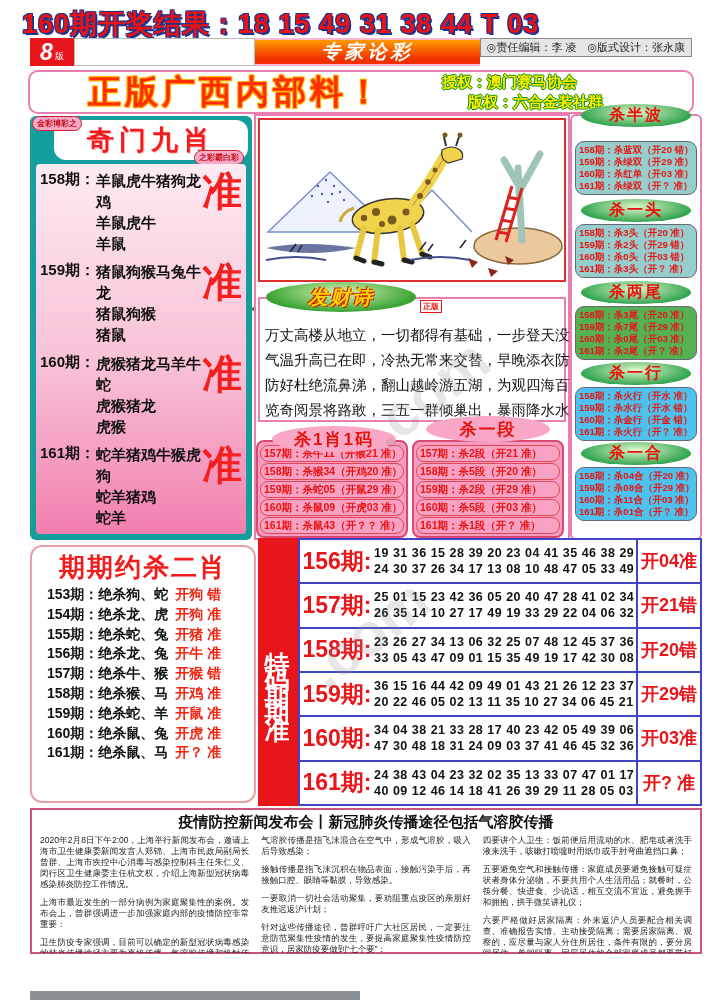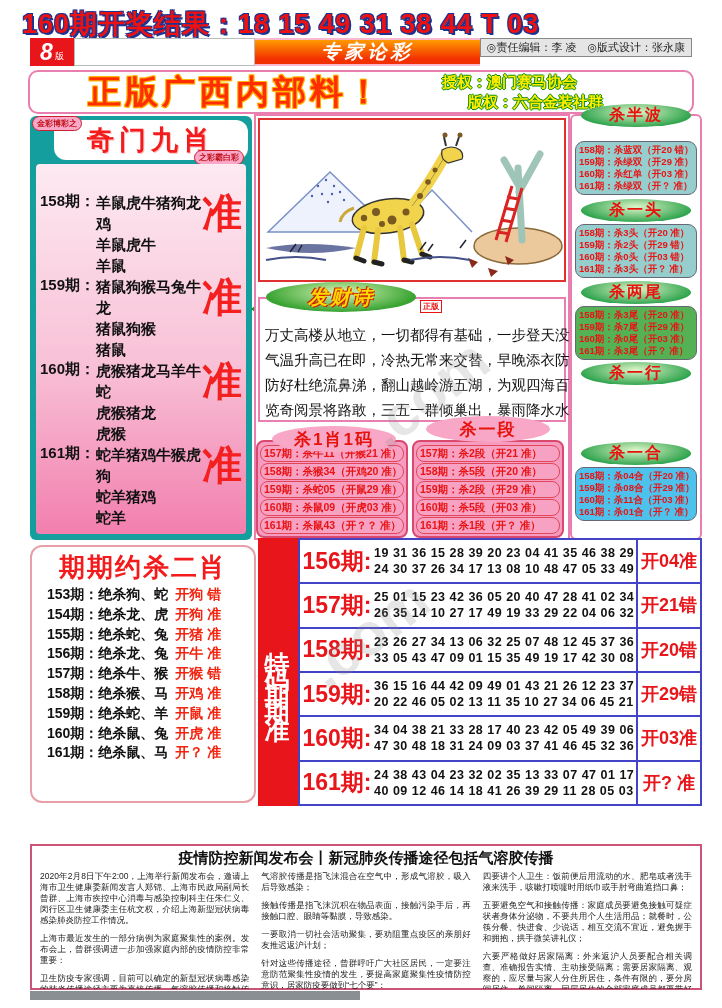--- a/index.html
+++ b/index.html
@@ -36,21 +36,21 @@
   .qimen { position:absolute; left:30px; top:116px; width:222px; height:424px; background:#159e9e; border-radius:6px; }
   .qimen-band { position:absolute; top:4px; left:24px; right:4px; height:40px; background:#fff; border-radius:12px;
     display:flex; align-items:center; justify-content:center; }
   .qimen-title { font-size:27px; font-weight:bold; color:#f31b1b; letter-spacing:5px; text-shadow:1px 1px 0 #ffbcbc; }
   .badge { position:absolute; background:#f9a8c8; border:1px solid #c23; border-radius:8px; font-size:8px;
     color:#c0121a; font-weight:bold; padding:1px 4px; white-space:nowrap; }
   .badge-left { top:0px; left:2px; }
   .badge-right { top:34px; right:8px; }
   .qimen-panel { position:absolute; left:6px; top:48px; right:6px; bottom:6px; border-radius:4px;
     background:linear-gradient(180deg,#fdeaf2 0%,#f8c0d6 55%,#f27fae 100%);
-    display:flex; flex-direction:column; justify-content:flex-end; padding:6px 4px; }
+    display:flex; flex-direction:column; justify-content:space-between; padding:6px 4px; }
   .q-row { display:flex; align-items:flex-start; }
   .q-period { font-size:15px; font-weight:bold; color:#111; width:56px; flex:none; }
   .q-lines { flex:1; font-size:15px; font-weight:bold; color:#111; line-height:21px; }
   .q-lines span { display:block; }
   .q-verdict { font-size:40px; font-weight:bold; color:#f42020; flex:none; line-height:42px; margin-left:-6px; }
   .green-arrow { position:absolute; right:-8px; top:186px; width:0; height:0;
     border-top:7px solid transparent; border-bottom:7px solid transparent; border-right:9px solid #2a8a2a; }
 
   
   .mid-frame { position:absolute; left:254px; top:114px; width:316px; height:426px; border:2px solid #e87fb0; background:#fff; }
@@ -102,21 +102,21 @@
   .sp-strip { width:40px; background:#e8151a; display:flex; align-items:center; justify-content:center; }
   .sp-strip span { writing-mode:vertical-rl; text-orientation:upright; color:#fff; font-size:25px; font-weight:bold; letter-spacing:16px; }
   .sp-rows { flex:1; display:flex; flex-direction:column; }
   .sp-row { flex:1; display:flex; align-items:stretch; border:2px solid #4343c8; border-top-width:0; background:#fff; }
   .sp-row:first-child { border-top-width:2px; }
   .sp-period { width:74px; color:#e8151a; font-size:23px; font-weight:bold; display:flex; align-items:center; justify-content:center; }
   .sp-nums { flex:1; display:flex; flex-direction:column; justify-content:center; font-size:12.5px; font-weight:bold; color:#111; line-height:16px; letter-spacing:0.5px; white-space:nowrap; }
   .sp-result { width:64px; border-left:2px solid #4343c8; color:#e8151a; font-size:18px; font-weight:bold; display:flex; align-items:center; justify-content:center; white-space:nowrap; }
 
   
-  .news { position:absolute; left:30px; top:844px; width:672px; height:146px; border:2px solid #cc5577; background:#fff; padding:3px 8px; }
+  .news { position:absolute; left:30px; top:808px; width:672px; height:146px; border:2px solid #cc5577; background:#fff; padding:3px 8px; }
   .news-title { text-align:center; font-size:15px; font-weight:bold; color:#111; margin-bottom:3px; }
   .news-cols { display:flex; gap:12px; height:118px; overflow:hidden; }
   .news-col { flex:1; font-size:8.5px; line-height:11px; color:#222; text-align:justify; }
   .news-col p { margin-bottom:7px; }
 
   .footer-bar { position:absolute; left:30px; top:991px; width:330px; height:9px; background:#8a8f94; }
 
   .watermark { position:absolute; font-size:58px; color:rgba(140,140,140,0.22); font-weight:bold; transform:rotate(-38deg); z-index:5; pointer-events:none; }
   .wm1 { left:360px; top:360px; } .wm2 { left:300px; top:600px; }
 </style>
@@ -285,20 +285,26 @@
     <p>161期：杀3头（开？ 准）</p>
   </div>
   <div class="r-head rh-2">杀两尾</div>
   <div class="r-box rb-2 rb-green">
     <p>158期：杀3尾（开20 准）</p>
     <p>159期：杀7尾（开29 准）</p>
     <p>160期：杀0尾（开03 准）</p>
     <p>161期：杀3尾（开？ 准）</p>
   </div>
   <div class="r-head rh-3">杀一行</div>
+  <div class="r-box rb-3 rb-blue">
+    <p>158期：杀火行（开水 准）</p>
+    <p>159期：杀水行（开水 错）</p>
+    <p>160期：杀金行（开金 错）</p>
+    <p>161期：杀火行（开？ 准）</p>
+  </div>
   <div class="r-head rh-4">杀一合</div>
   <div class="r-box rb-4 rb-blue">
     <p>158期：杀04合（开20 准）</p>
     <p>159期：杀08合（开29 准）</p>
     <p>160期：杀11合（开03 准）</p>
     <p>161期：杀01合（开？ 准）</p>
   </div>
 
   <div class="kill2">
     <div class="kill2-title">期期约杀二肖</div>

